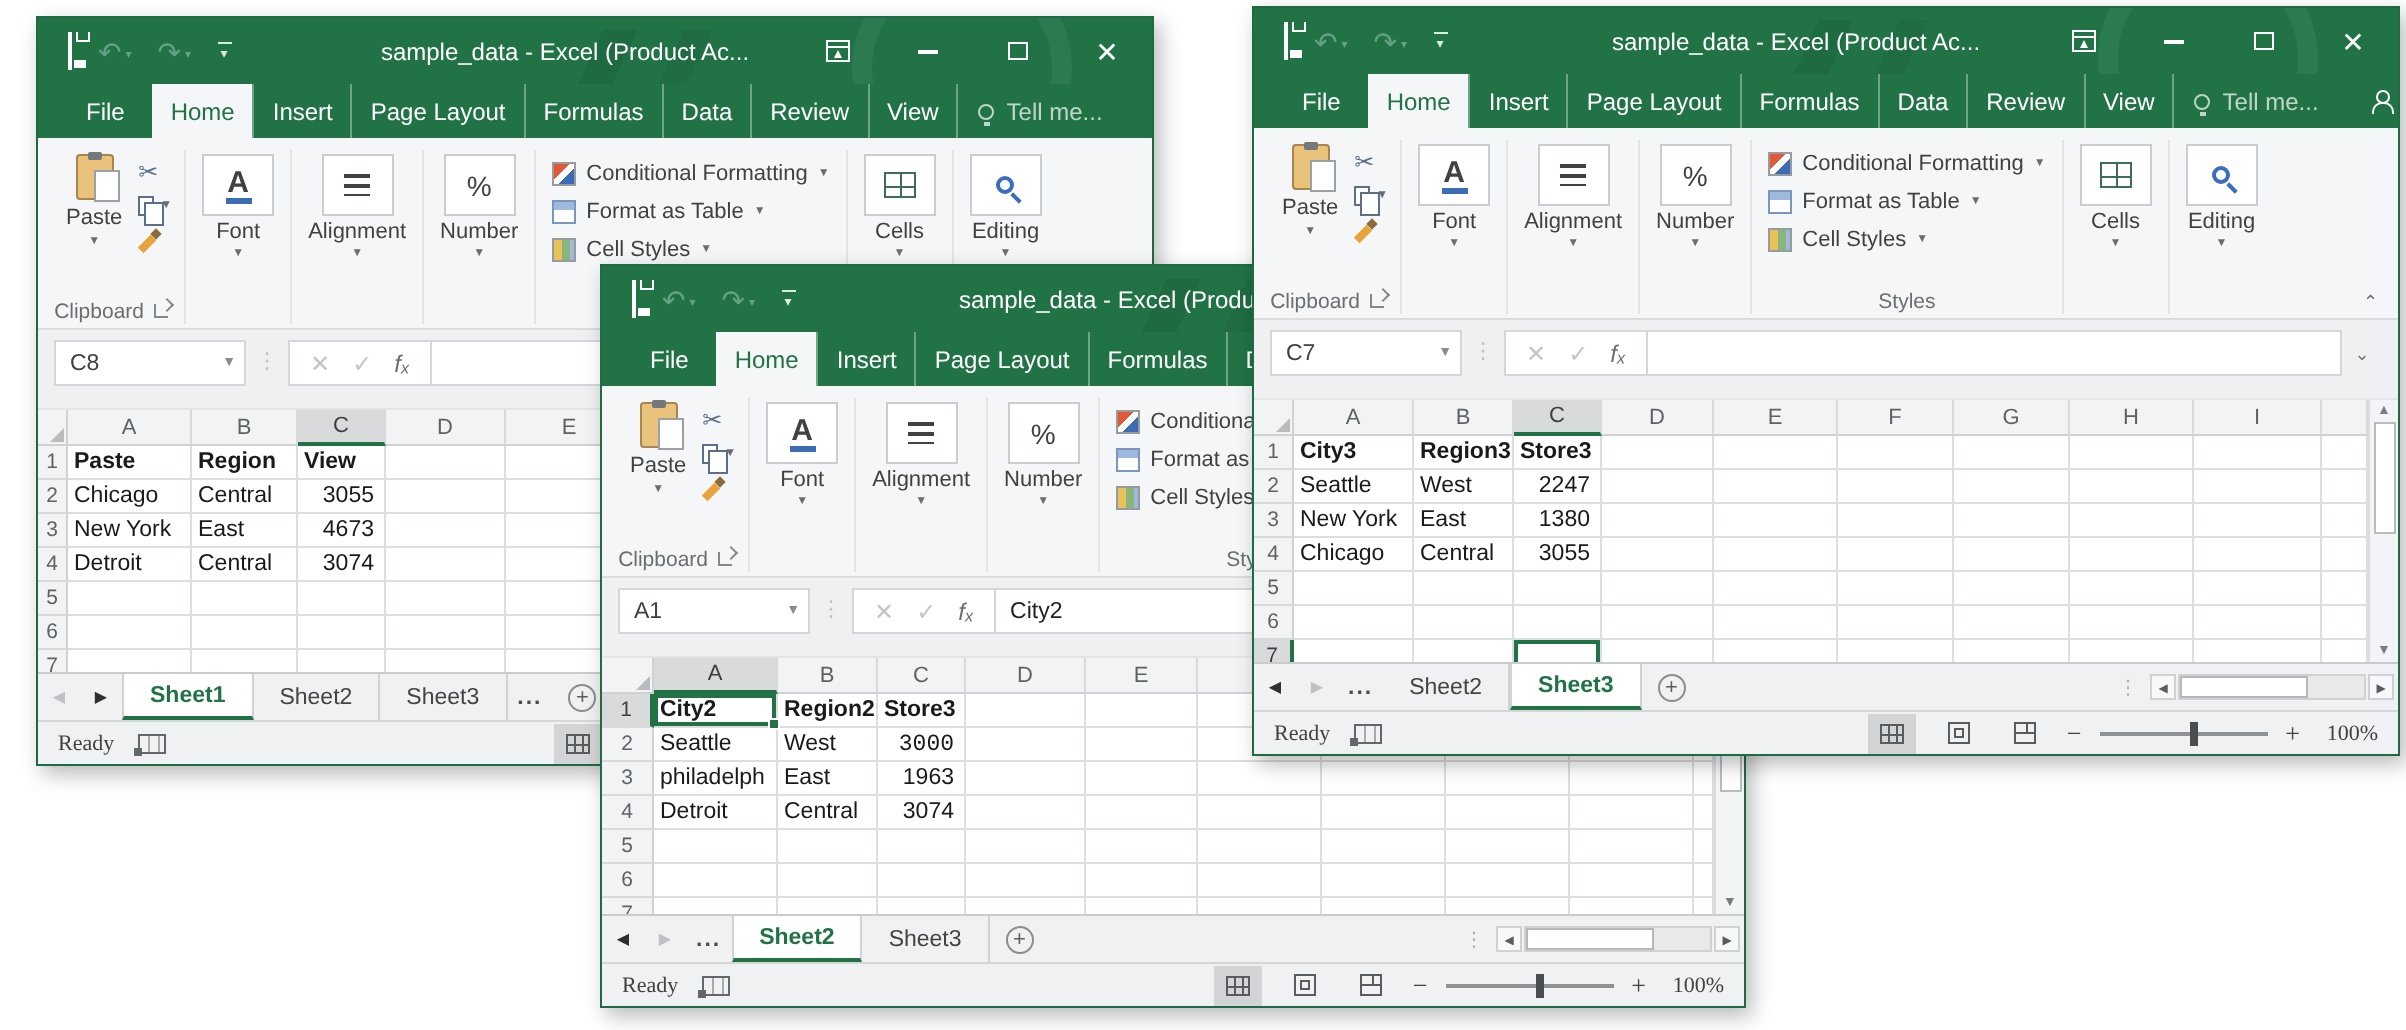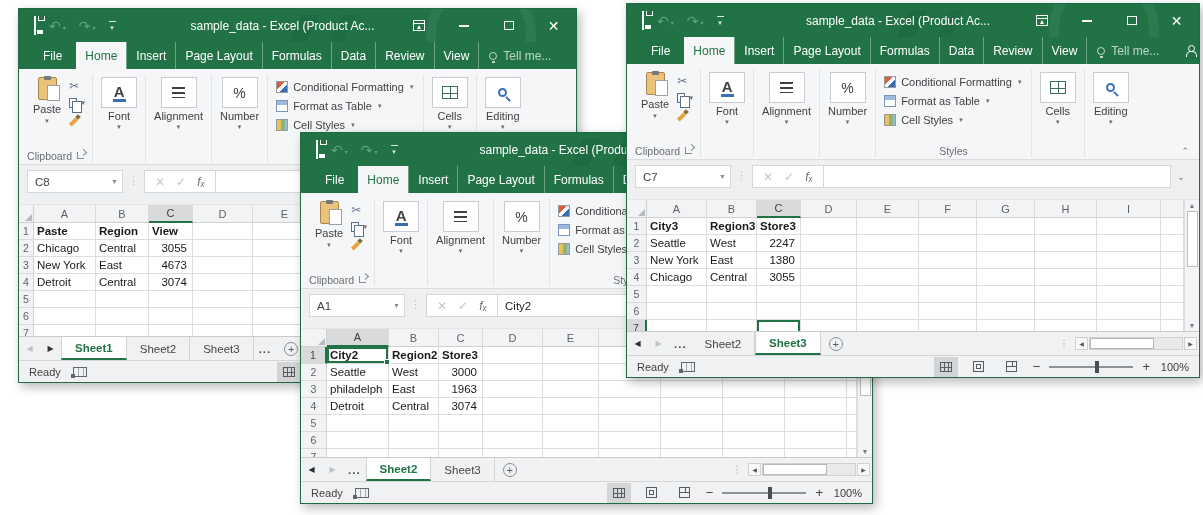--- a/index.html
+++ b/index.html
@@ -132,21 +132,21 @@
   .stab.active{background:#fff;color:#217346;font-weight:bold;border-bottom:2px solid #217346;border-left:1px solid #d0d2d4;}
   .newsheet{width:30px;display:flex;align-items:center;justify-content:center;}
   .plus-circle{width:14px;height:14px;border:1px solid #8a8d90;border-radius:50%;display:flex;align-items:center;justify-content:center;font-size:11px;color:#5c5f62;line-height:0;}
   .tsplit{display:flex;align-items:center;color:#aaadaf;font-size:10px;padding:0 4px;margin-left:auto;}
   .hscroll{width:126px;display:flex;align-items:center;padding:0 2px;gap:1px;}
   .hs-arrow{width:13px;height:13px;background:#f7f8f9;border:1px solid #cfd1d3;display:flex;align-items:center;justify-content:center;font-size:6px;color:#595c5f;}
   .hs-track{flex:1;height:13px;background:#e7e9ea;border:1px solid #cfd1d3;display:flex;align-items:center;}
   .hs-thumb{width:70%;height:11px;background:#fff;border:1px solid #b5b8bb;}
 
   
-  .statusbar{height:22px;flex:0 0 22px;background:#f0f1f2;border-top:1px solid #d4d6d8;display:flex;align-items:center;font-size:11px;color:#3f4143;padding-left:10px;position:relative;white-space:nowrap;}
+  .statusbar{height:22px;flex:0 0 22px;background:#f0f1f2;border-top:1px solid #d4d6d8;display:flex;align-items:center;font-size:11px;color:#3f4143;padding-left:10px;position:relative;white-space:nowrap;font-family:Liberation Serif, serif;}
   .ready{margin-right:12px;}
   .macro-ic{width:14px;height:10px;border:1px solid #63666a;background:linear-gradient(to right,transparent 0 4px,#a8abad 4px 5px,transparent 5px 9px,#a8abad 9px 10px,transparent 10px);position:relative;}
   .macro-ic::after{content:'';position:absolute;left:-3px;bottom:-2px;width:4px;height:4px;background:#63666a;}
   .status-right{position:absolute;right:8px;top:0;bottom:0;display:flex;align-items:center;gap:9px;}
   .view-ic{width:24px;height:20px;display:flex;align-items:center;justify-content:center;}
   .view-ic.active{background:#d2d4d6;}
   .vi-normal{width:12px;height:10px;border:1px solid #595c5f;background:
      linear-gradient(to right,transparent 0 3px,#595c5f 3px 4px,transparent 4px 7px,#595c5f 7px 8px,transparent 8px),
      linear-gradient(to bottom,transparent 0 4px,#595c5f 4px 5px,transparent 5px);}
   .vi-layout{width:11px;height:11px;border:1px solid #595c5f;position:relative;}
@@ -650,21 +650,21 @@
             <div class="gcell" style="flex: 0 0 62px;"></div>
             <div class="gcell" style="flex: 0 0 62px;"></div>
             <div class="gcell" style="flex: 0 0 62px;"></div>
             <div class="gcell" style="flex: 0 0 62px;"></div>
             <div class="gcell" style="flex: 1 1 0%;"></div>
           </div>
           <div class="grow">
             <div class="rowhdr" style="flex: 0 0 26px;">2</div>
             <div class="gcell" style="flex: 0 0 62px;">Seattle</div>
             <div class="gcell" style="flex: 0 0 50px;">West</div>
-            <div class="gcell num" style="flex: 0 0 44px;">3000</div>
+            <div class="gcell num" style="flex: 0 0 44px; font-family: Liberation Mono, monospace;">3000</div>
             <div class="gcell" style="flex: 0 0 60px;"></div>
             <div class="gcell" style="flex: 0 0 56px;"></div>
             <div class="gcell" style="flex: 0 0 62px;"></div>
             <div class="gcell" style="flex: 0 0 62px;"></div>
             <div class="gcell" style="flex: 0 0 62px;"></div>
             <div class="gcell" style="flex: 0 0 62px;"></div>
             <div class="gcell" style="flex: 1 1 0%;"></div>
           </div>
           <div class="grow">
             <div class="rowhdr" style="flex: 0 0 26px;">3</div>

